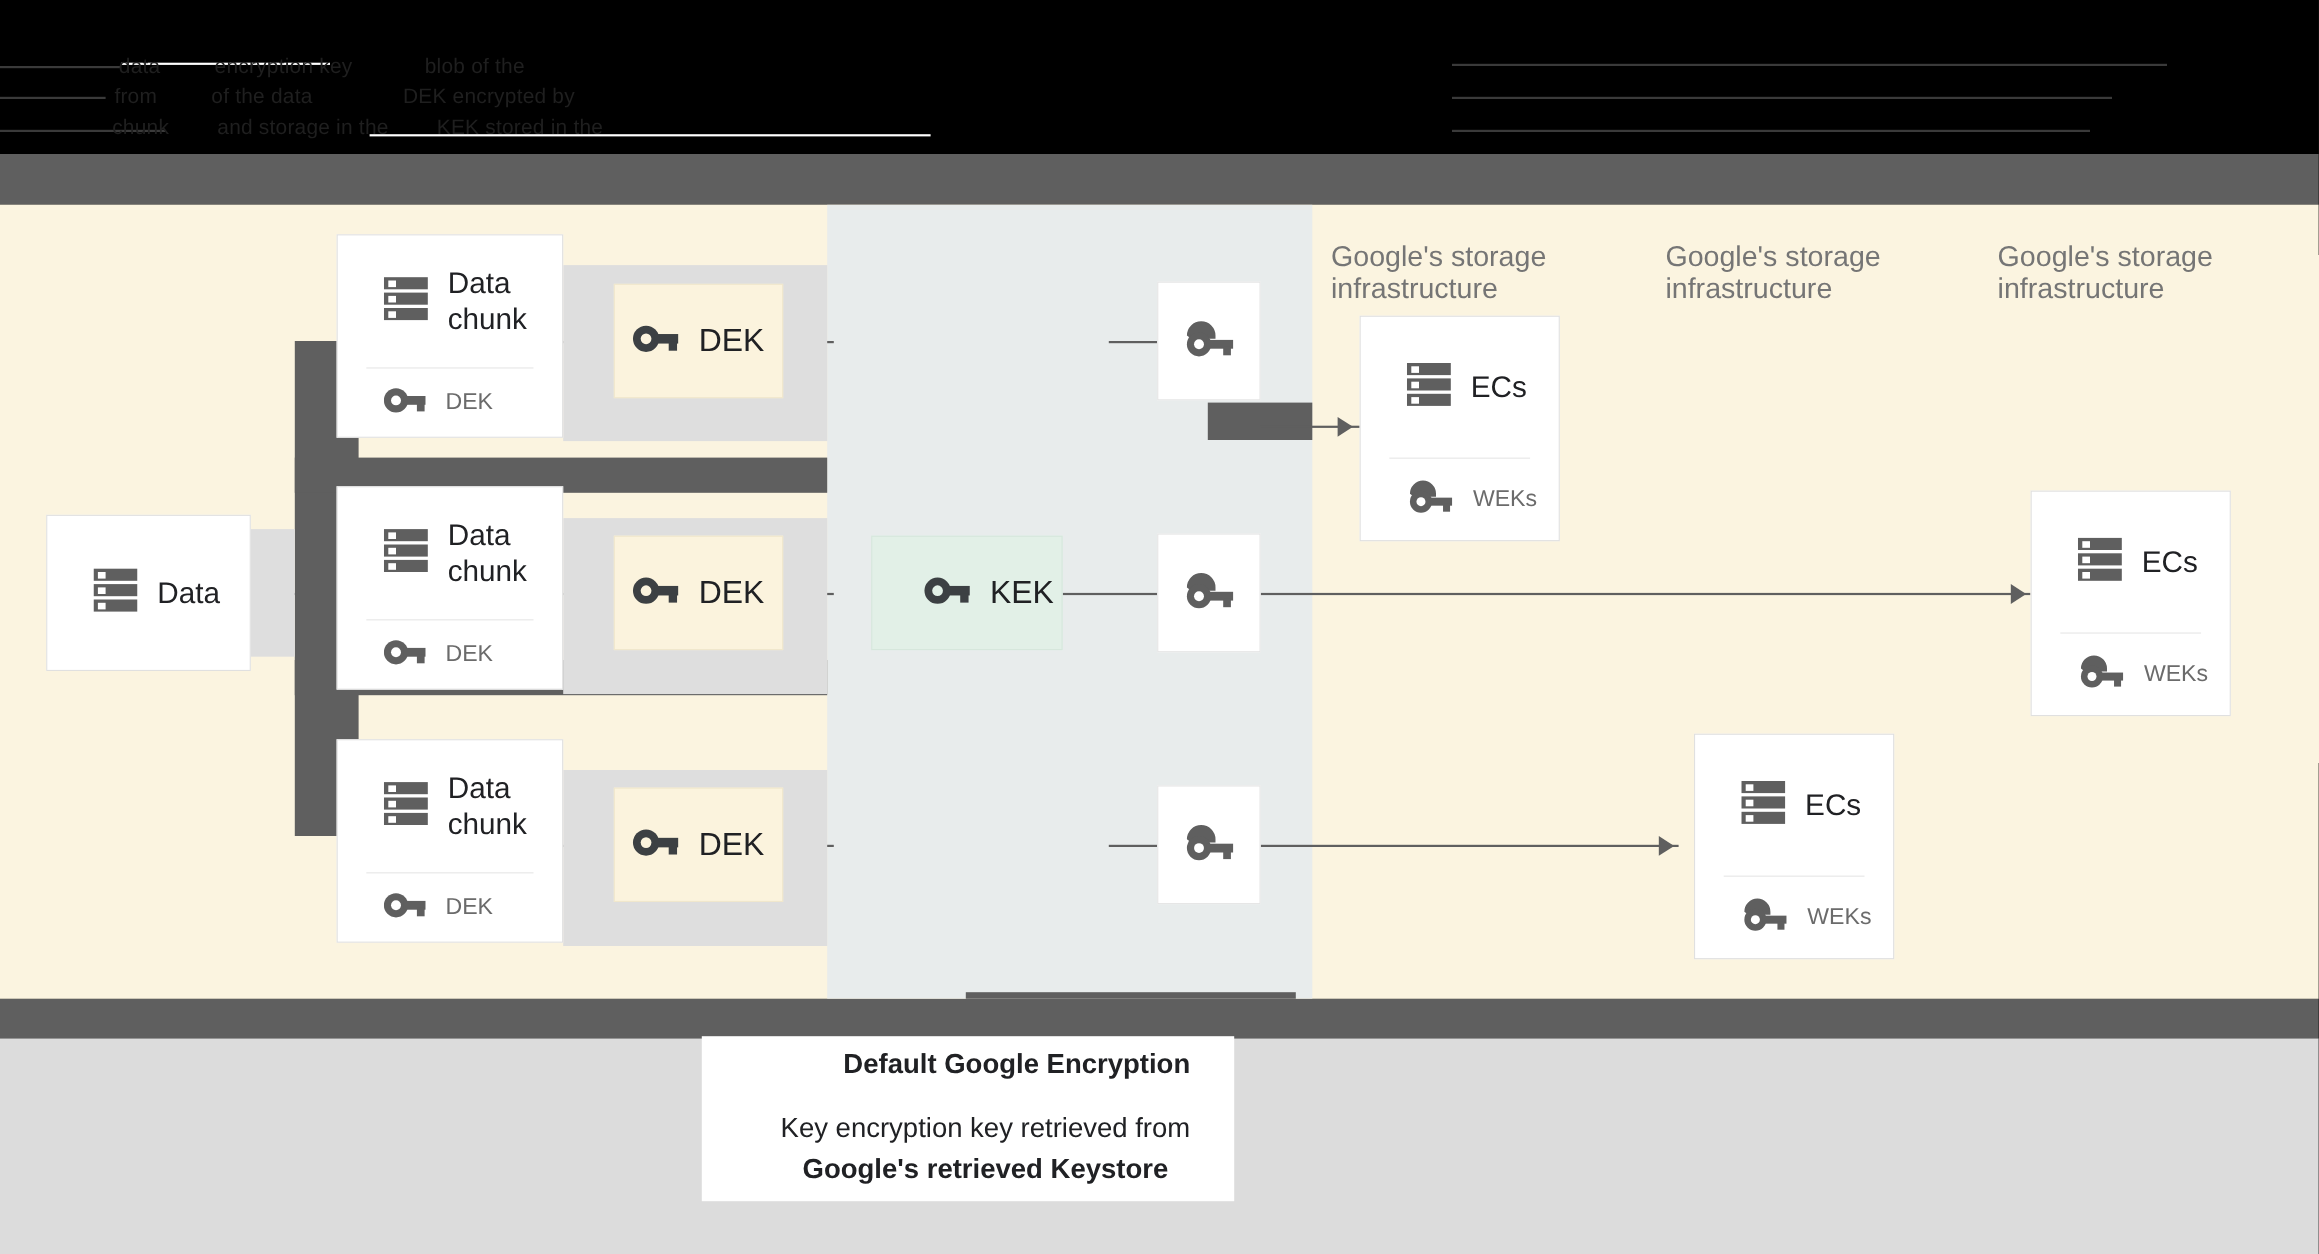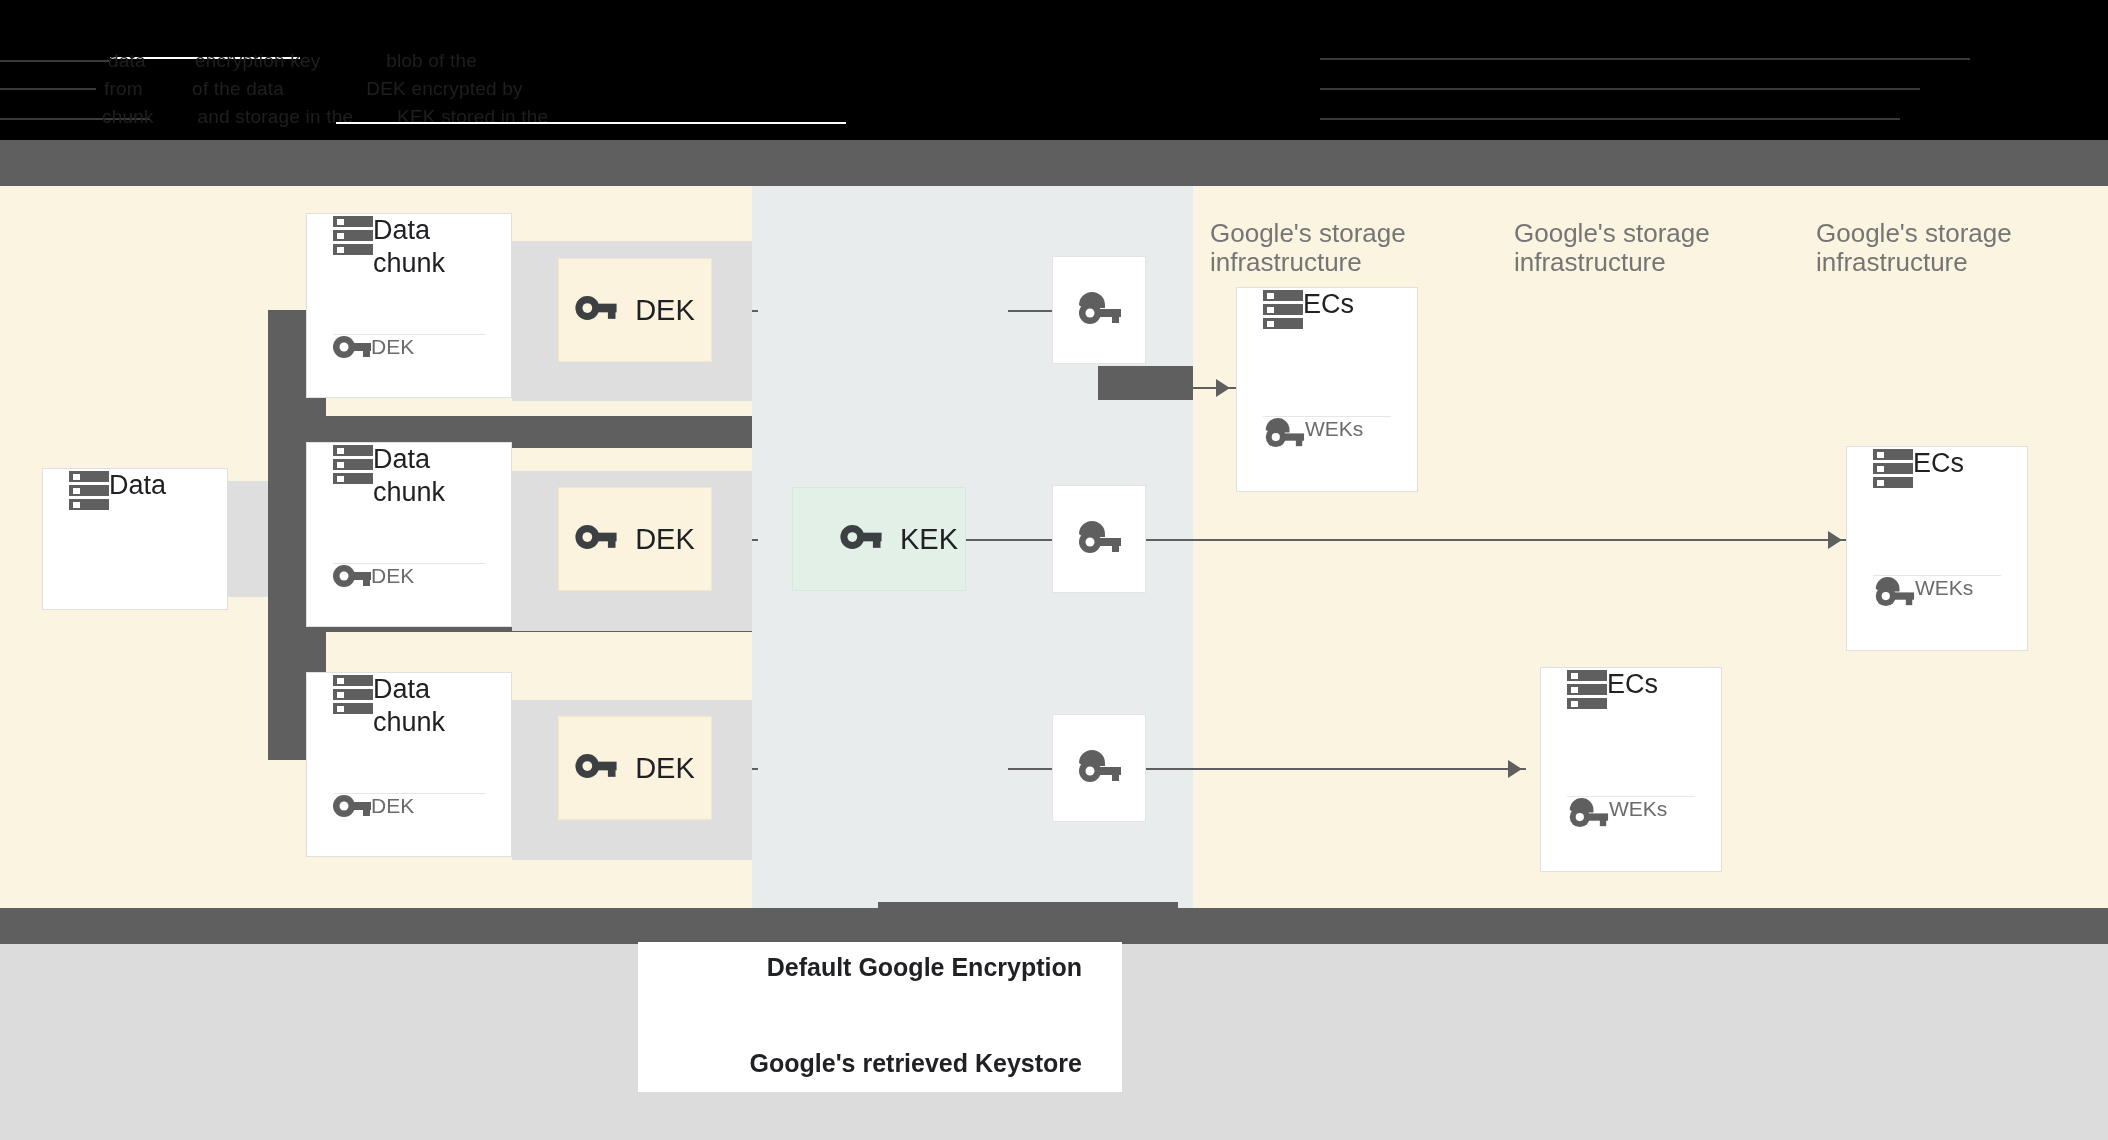--- a/index.html
+++ b/index.html
@@ -58,22 +58,22 @@
   .occluder { position: absolute; background: #5f5f5f; }
 
   
   .card {
     position: absolute;
     background: #ffffff;
     border: 1px solid #e0e0e0;
     display: flex; flex-direction: column;
   }
   .card-row {
-    display: flex; align-items: flex-start; 
-    padding: 0 26px;
+    display: flex; align-items: center; gap: 18px;
+    padding: 0 42px;
     flex: 1;
   }
   .card-divider {
     height: 1px; background: #e6e6e6; margin: 0 26px;
   }
   .card-label {
     font-size: 27px; color: #202124; line-height: 1.22;
   }
   .card-sub {
     font-size: 21px; color: #6b6b6b;
@@ -469,18 +469,18 @@
         </span>
         <span class="card-sub">WEKs</span>
       </div>
     </div>
 
   </div>
 
   <div class="caption" style="left:638px; top:942px; width:484px; height:150px;">
     <div class="caption-title">Default Google Encryption</div>
     <div class="caption-body">
-      <br>
+      <span>Key encryption key retrieved from</span><br>
       <b>Google's retrieved Keystore</b>
     </div>
   </div>
 
 </div>
 
 </body></html>

